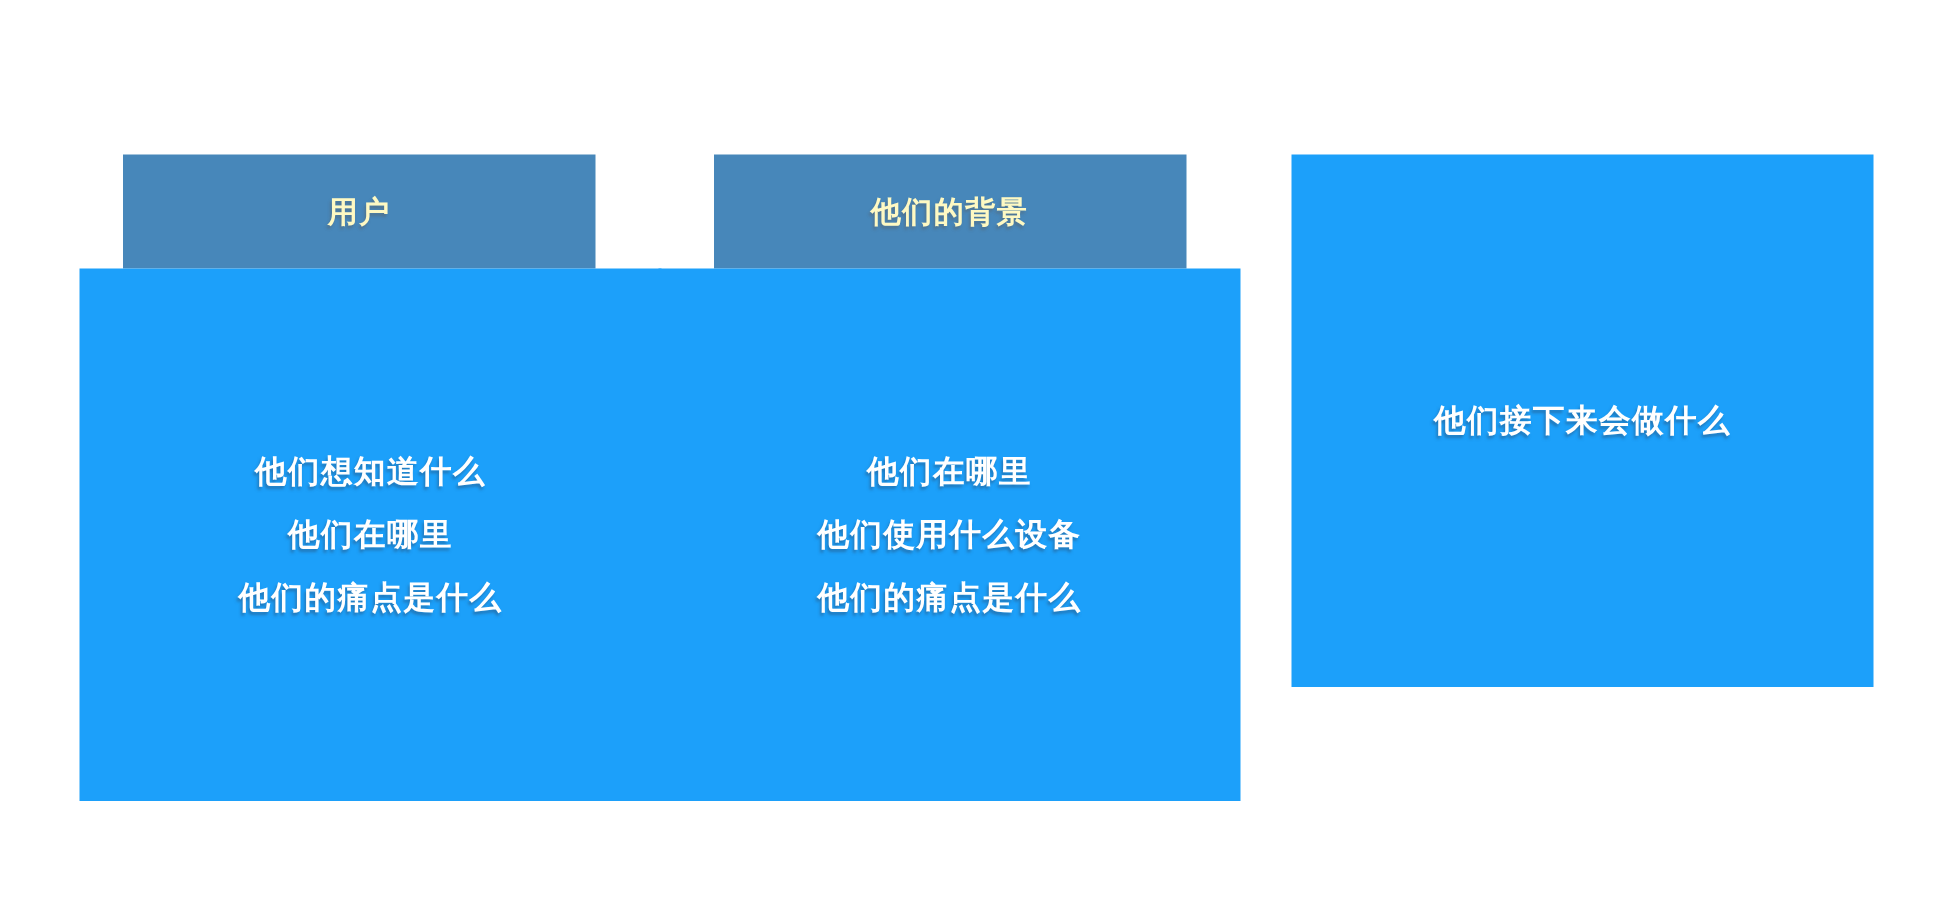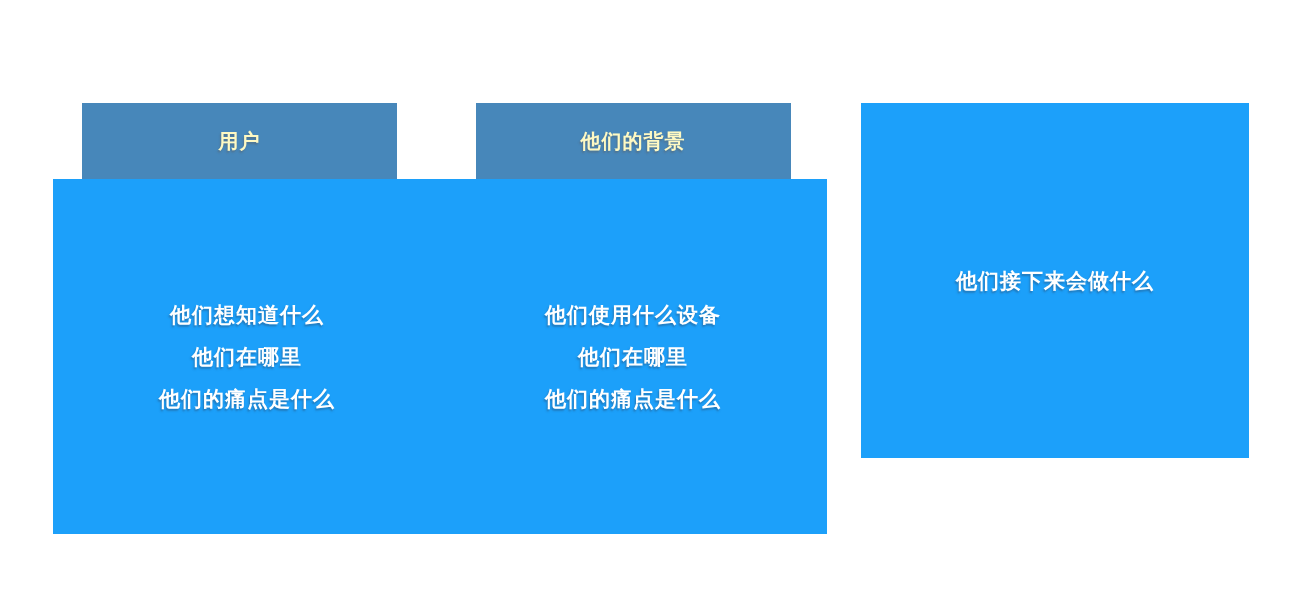--- a/index.html
+++ b/index.html
@@ -79,22 +79,22 @@
       <p class="card-line">他们在哪里</p>
       <p class="card-line">他们的痛点是什么</p>
     </div>
   </section>
 
   <section class="card card-1">
     <header class="card-header">
       <span class="card-title">他们的背景</span>
     </header>
     <div class="card-body">
+      <p class="card-line">他们在哪里</p>
       <p class="card-line">他们使用什么设备</p>
-      <p class="card-line">他们在哪里</p>
       <p class="card-line">他们的痛点是什么</p>
     </div>
   </section>
 
   <section class="card card-2">
     <div class="card-body">
       <p class="card-line">他们接下来会做什么</p>
     </div>
   </section>
 

